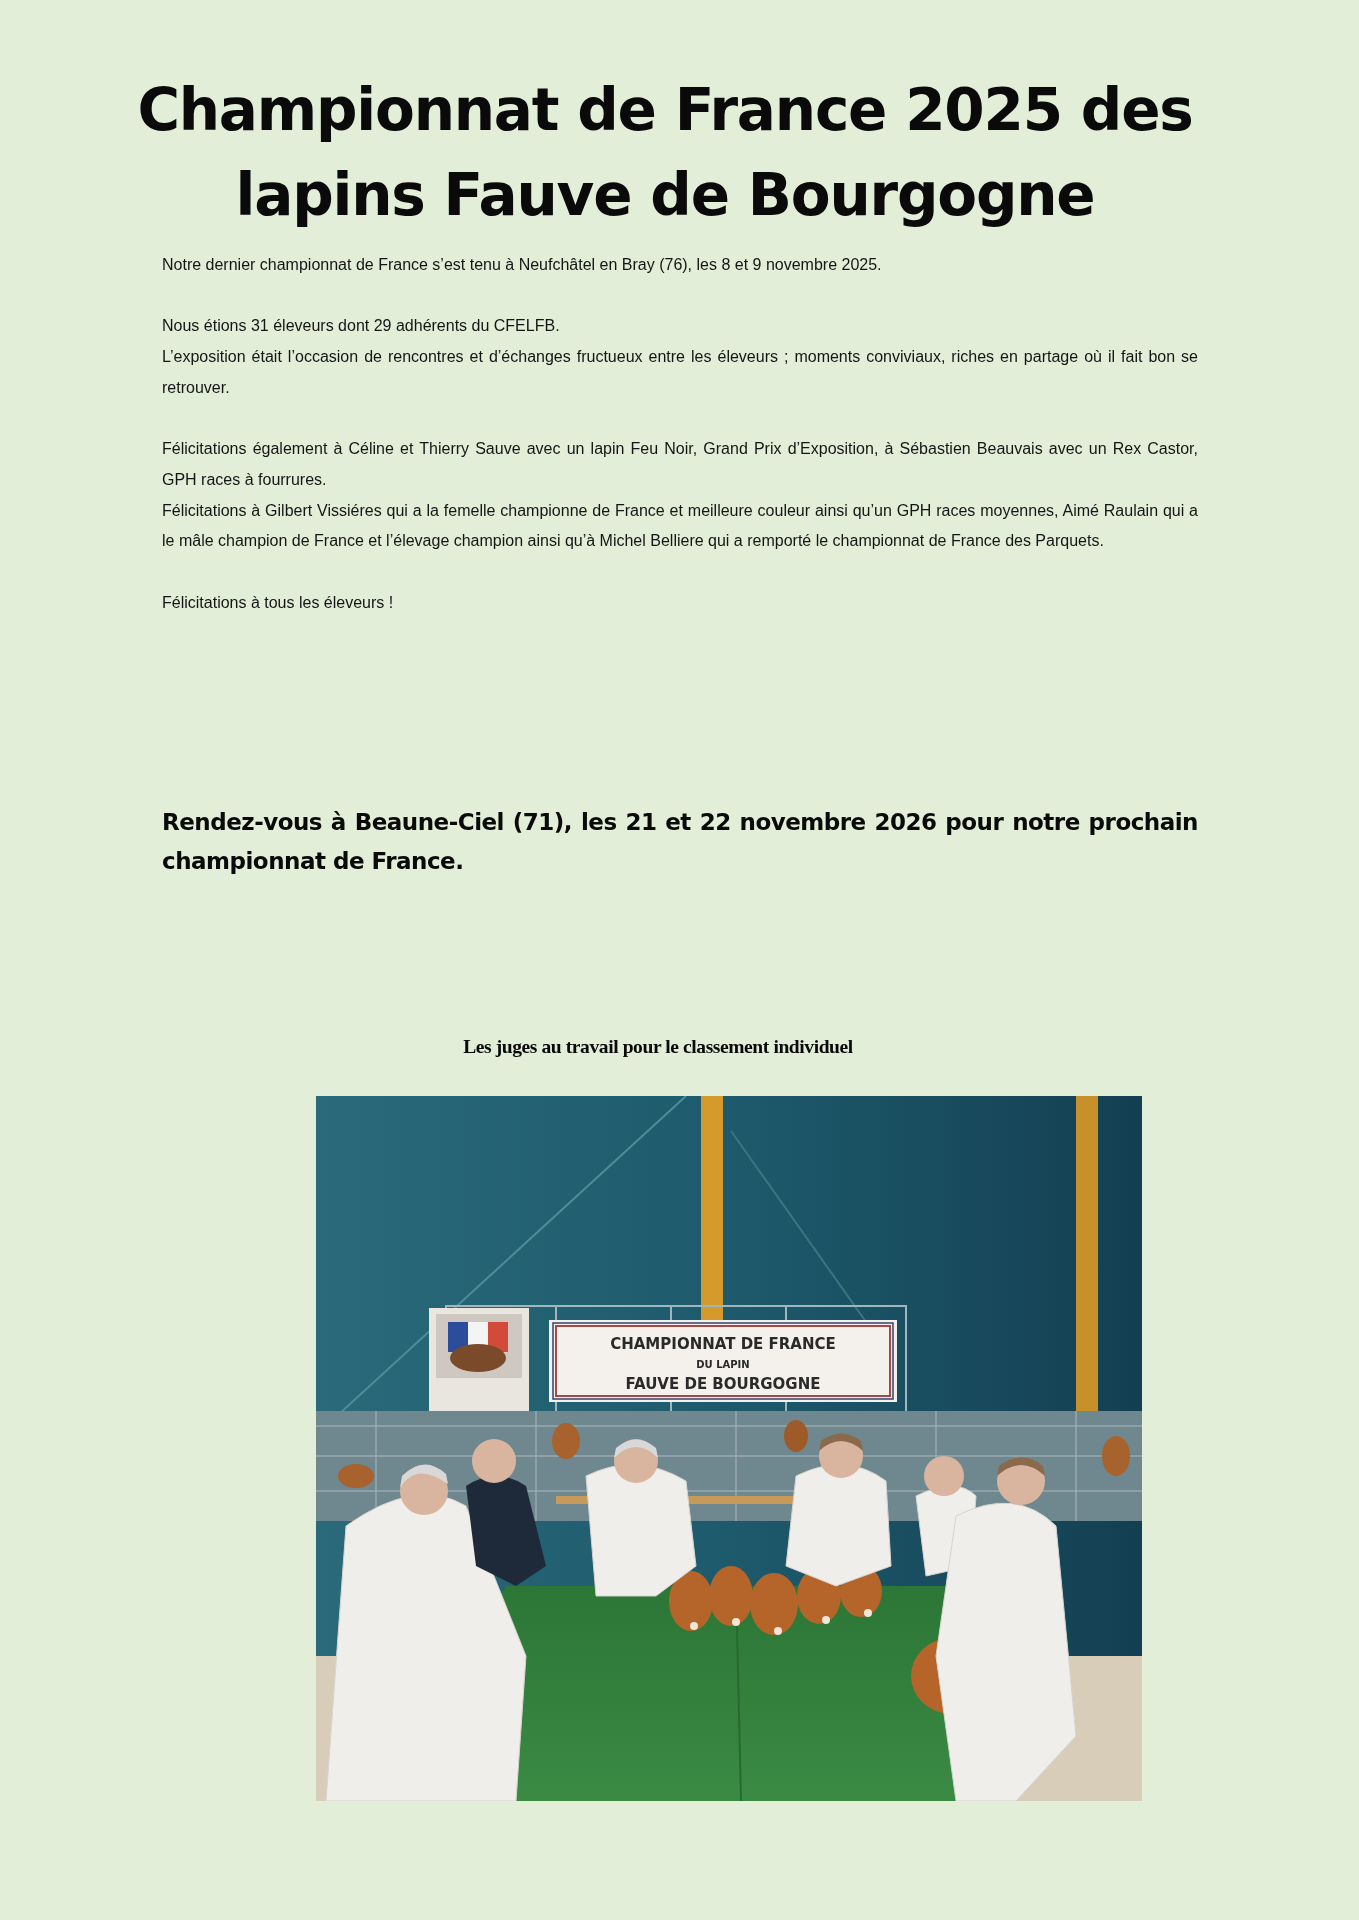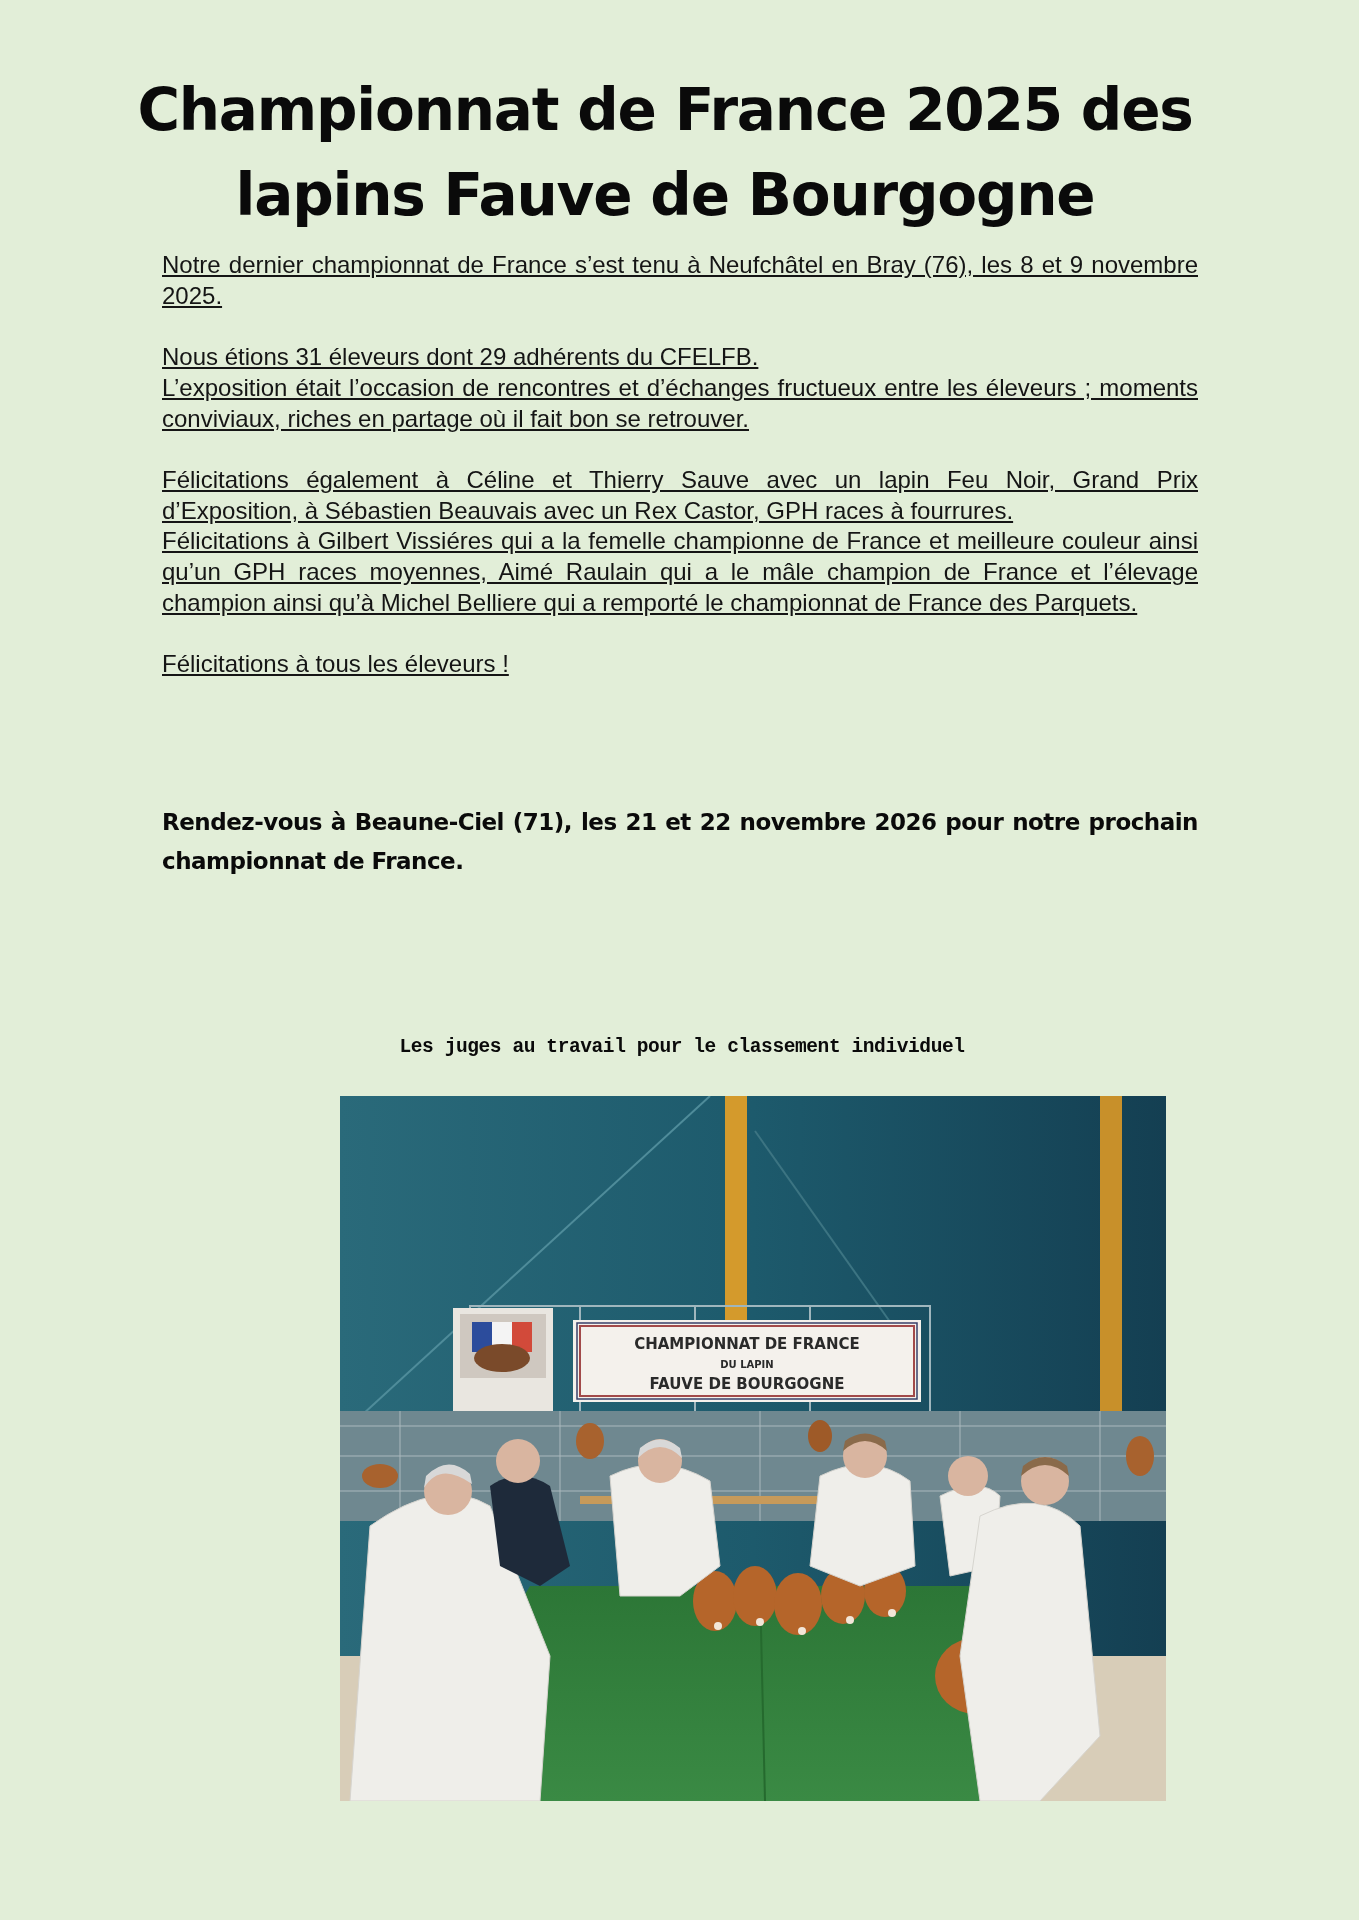--- a/index.html
+++ b/index.html
@@ -26,25 +26,24 @@
       font-size: 58px;
       line-height: 85px;
       letter-spacing: -1.2px;
       color: #0a0a0a;
     }
     .body-text {
       position: absolute;
       left: 162px;
       top: 250px;
       width: 1036px;
-      font-size: 24px;
+      font-size: 16px;
       line-height: 30.7px;
       text-align: justify;
       color: #151515;
-      text-decoration: underline;
     }
     .body-text p {
       margin: 0;
     }
     .gap {
       height: 30.7px;
     }
     .rdv {
       position: absolute;
       left: 162px;
@@ -58,30 +57,29 @@
       text-align-last: left;
       letter-spacing: -0.5px;
       color: #0a0a0a;
     }
     .caption {
       position: absolute;
       left: 0;
       top: 1036px;
       width: 1316px;
       text-align: center;
-      font-family: Liberation Mono, monospace;
+      font-family: Liberation Serif, serif;
       font-weight: bold;
       font-size: 19.5px;
       letter-spacing: -0.4px;
       color: #0a0a0a;
-      padding-left: 24px;
     }
     .photo {
       position: absolute;
-      left: 340px;
+      left: 316px;
       top: 1096px;
       width: 826px;
       height: 705px;
       overflow: hidden;
       background: #fca5a5;
     }
     .photo svg {
       display: block;
     }
   </style>

